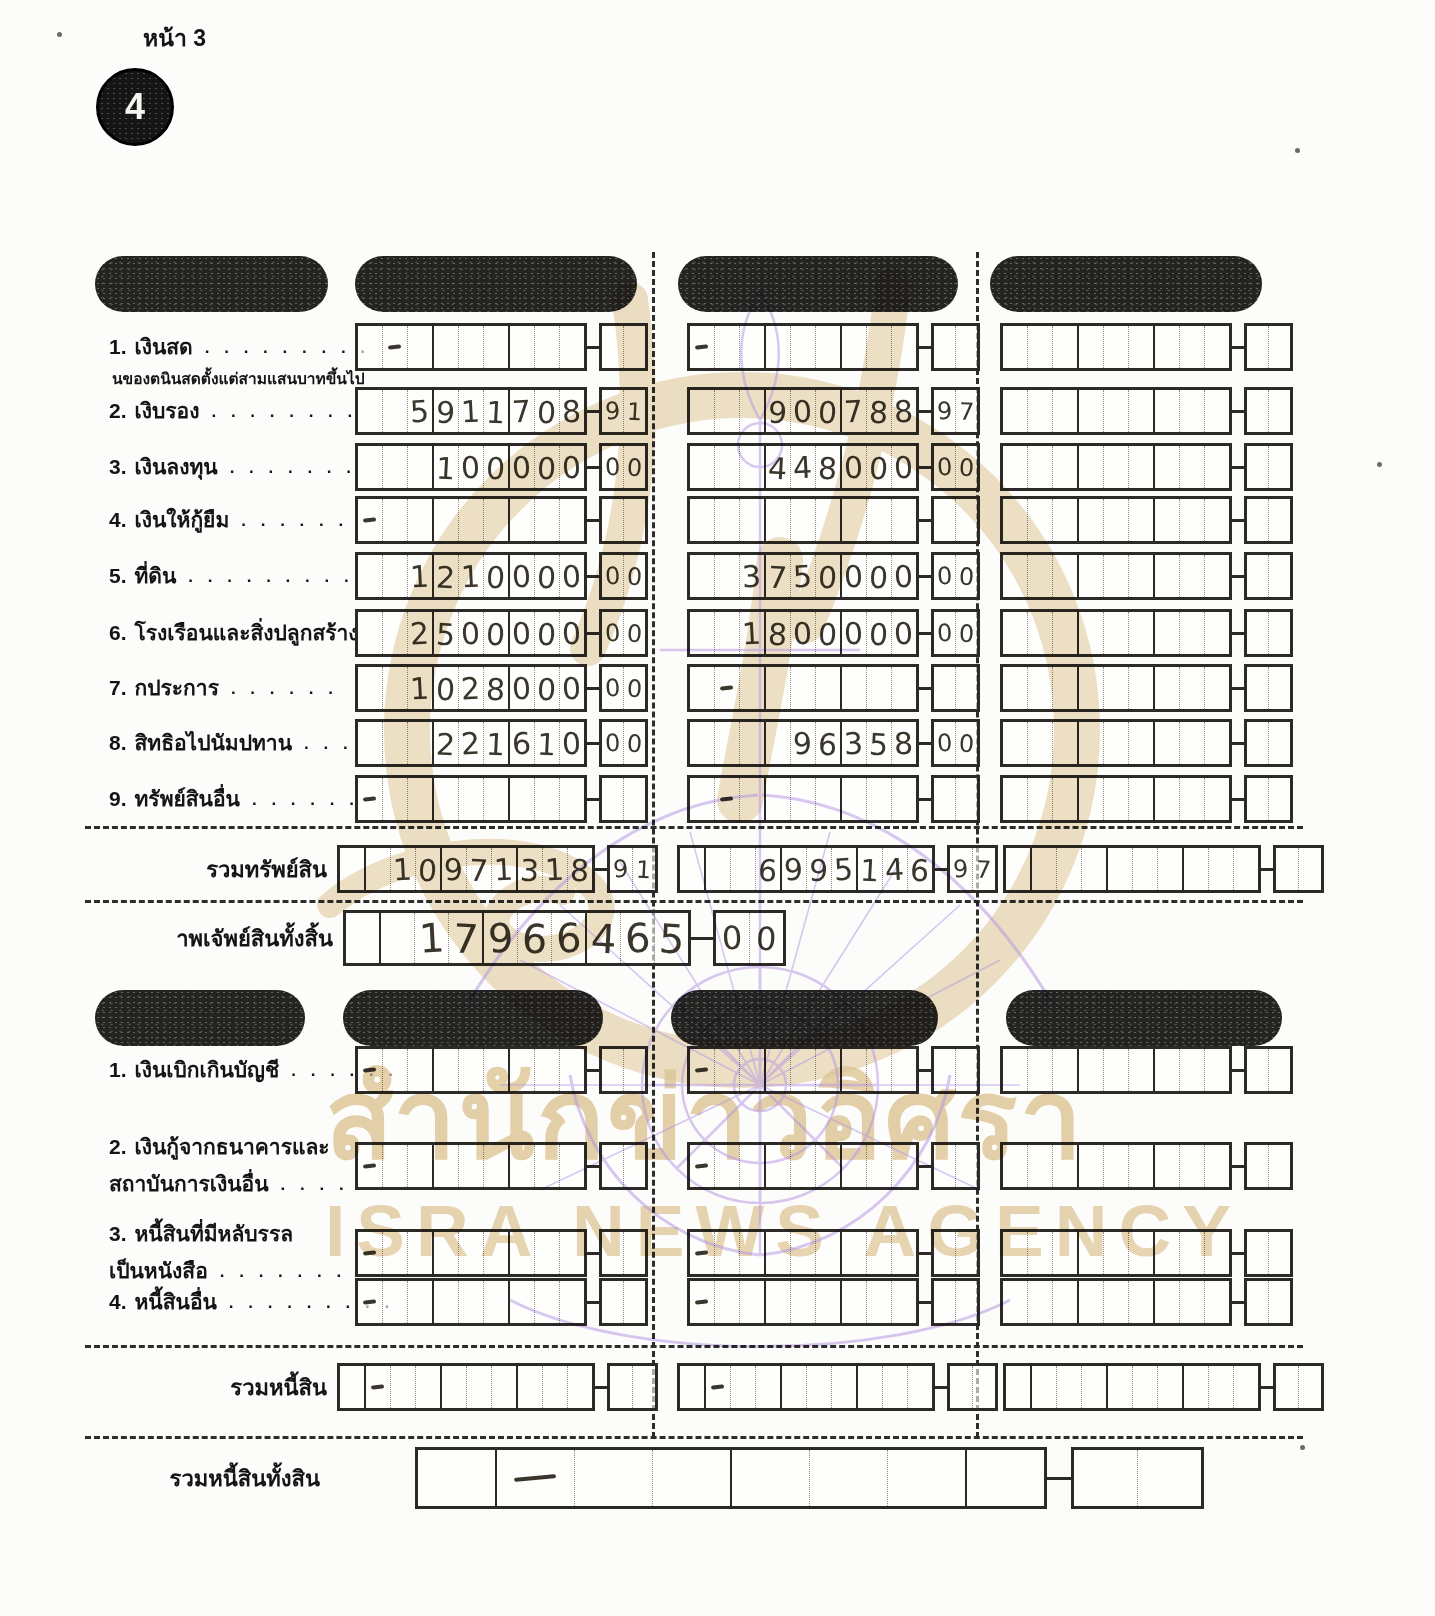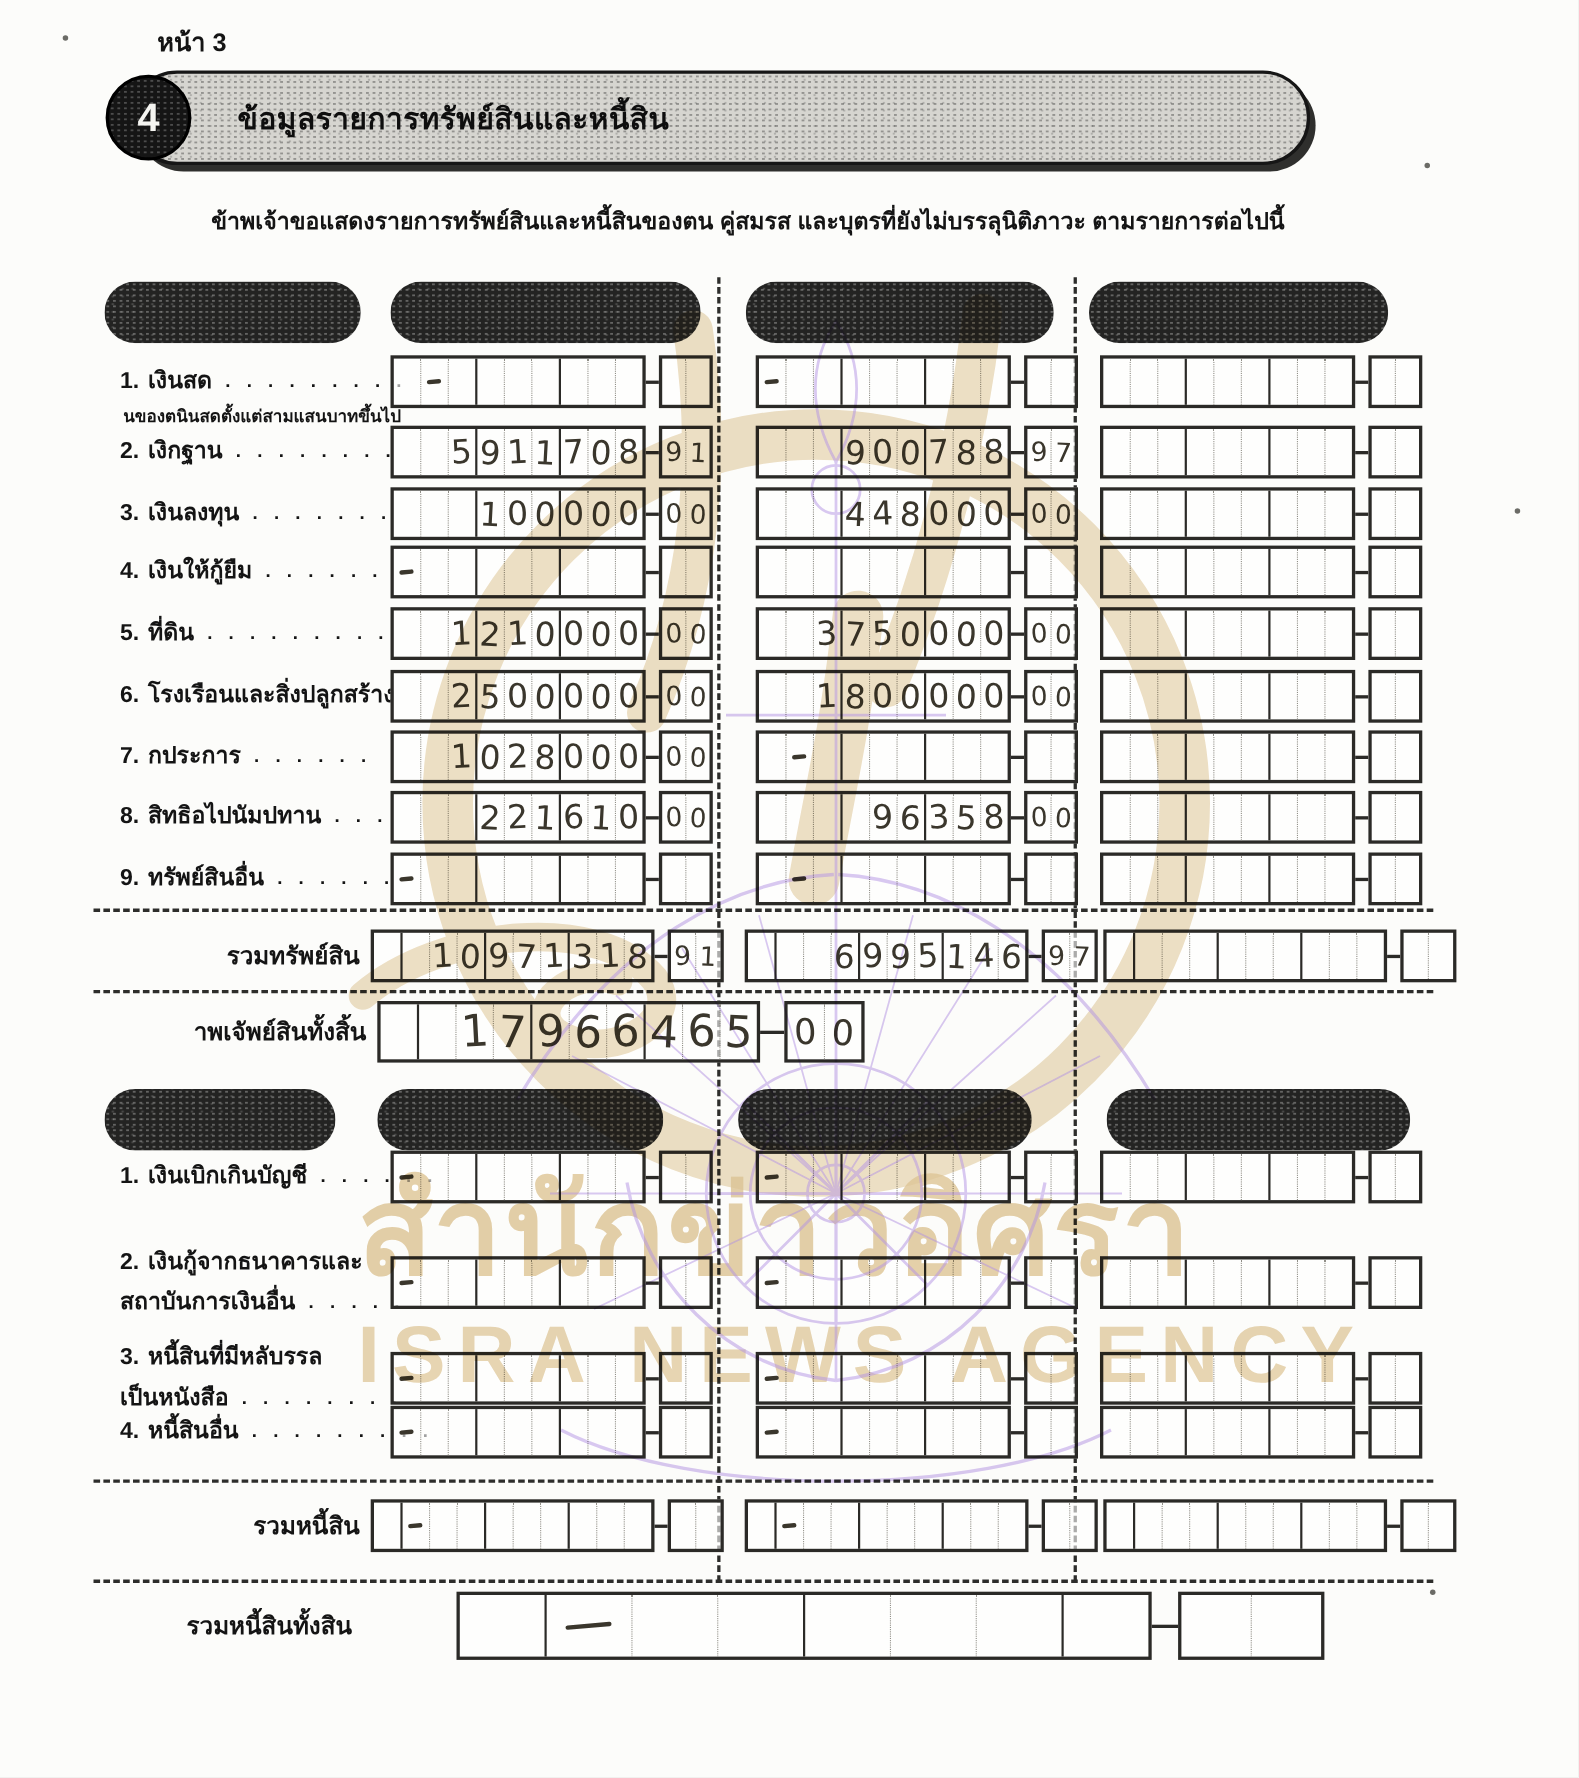--- a/index.html
+++ b/index.html
@@ -66,26 +66,22 @@
   .wm{position:absolute;left:0;top:0;z-index:5;pointer-events:none;mix-blend-mode:multiply;}
   .speck{position:absolute;width:5px;height:5px;border-radius:50%;background:#6b6b66;}
 </style>
 </head>
 <body>
 
 <div class="sheet">
 
   <div class="page-label">หน้า 3</div>
 
-  <div class="banner">
-    <div class="title">ข้อมูลรายการทรัพย์สินและหนี้สิน</div>
-  </div>
   <div class="num-badge">4</div>
 
-  <div class="intro">ข้าพเจ้าขอแสดงรายการทรัพย์สินและหนี้สินของตน คู่สมรส และบุตรที่ยังไม่บรรลุนิติภาวะ ตามรายการต่อไปนี้</div>
 
   <div class="pill p-a1"></div>
   <div class="pill p-a2"></div>
   <div class="pill p-a3"></div>
   <div class="pill p-a4"></div>
   <div class="pill p-l1"></div>
   <div class="pill p-l2"></div>
   <div class="pill p-l3"></div>
   <div class="pill p-l4"></div>
 
@@ -163,21 +159,21 @@
           <div class="satang">
             <div class="cell" style="width: 21px; height: 42px;"></div>
             <div class="cell" style="width: 21px; height: 42px;"></div>
           </div>
         </div>
       </div>
       <div class="vrow" style="top: 389px; height: 44px;">
         <div class="rowlabel">
           <div class="lline">
             <span class="num">2.</span>
-            <span>เงิกฐาน</span>
+            <span>เงิบรอง</span>
             <span class="dots">. . . . . . . .</span>
           </div>
         </div>
         <div class="field" style="left: 260px; font-size: 30px;">
           <div class="mainbox">
             <div class="cell" style="width: 24px; height: 42px;"></div>
             <div class="cell" style="width: 24px; height: 42px;"></div>
             <div class="cell" style="width: 24px; height: 42px;">
               <span class="hw">5</span>
             </div>

